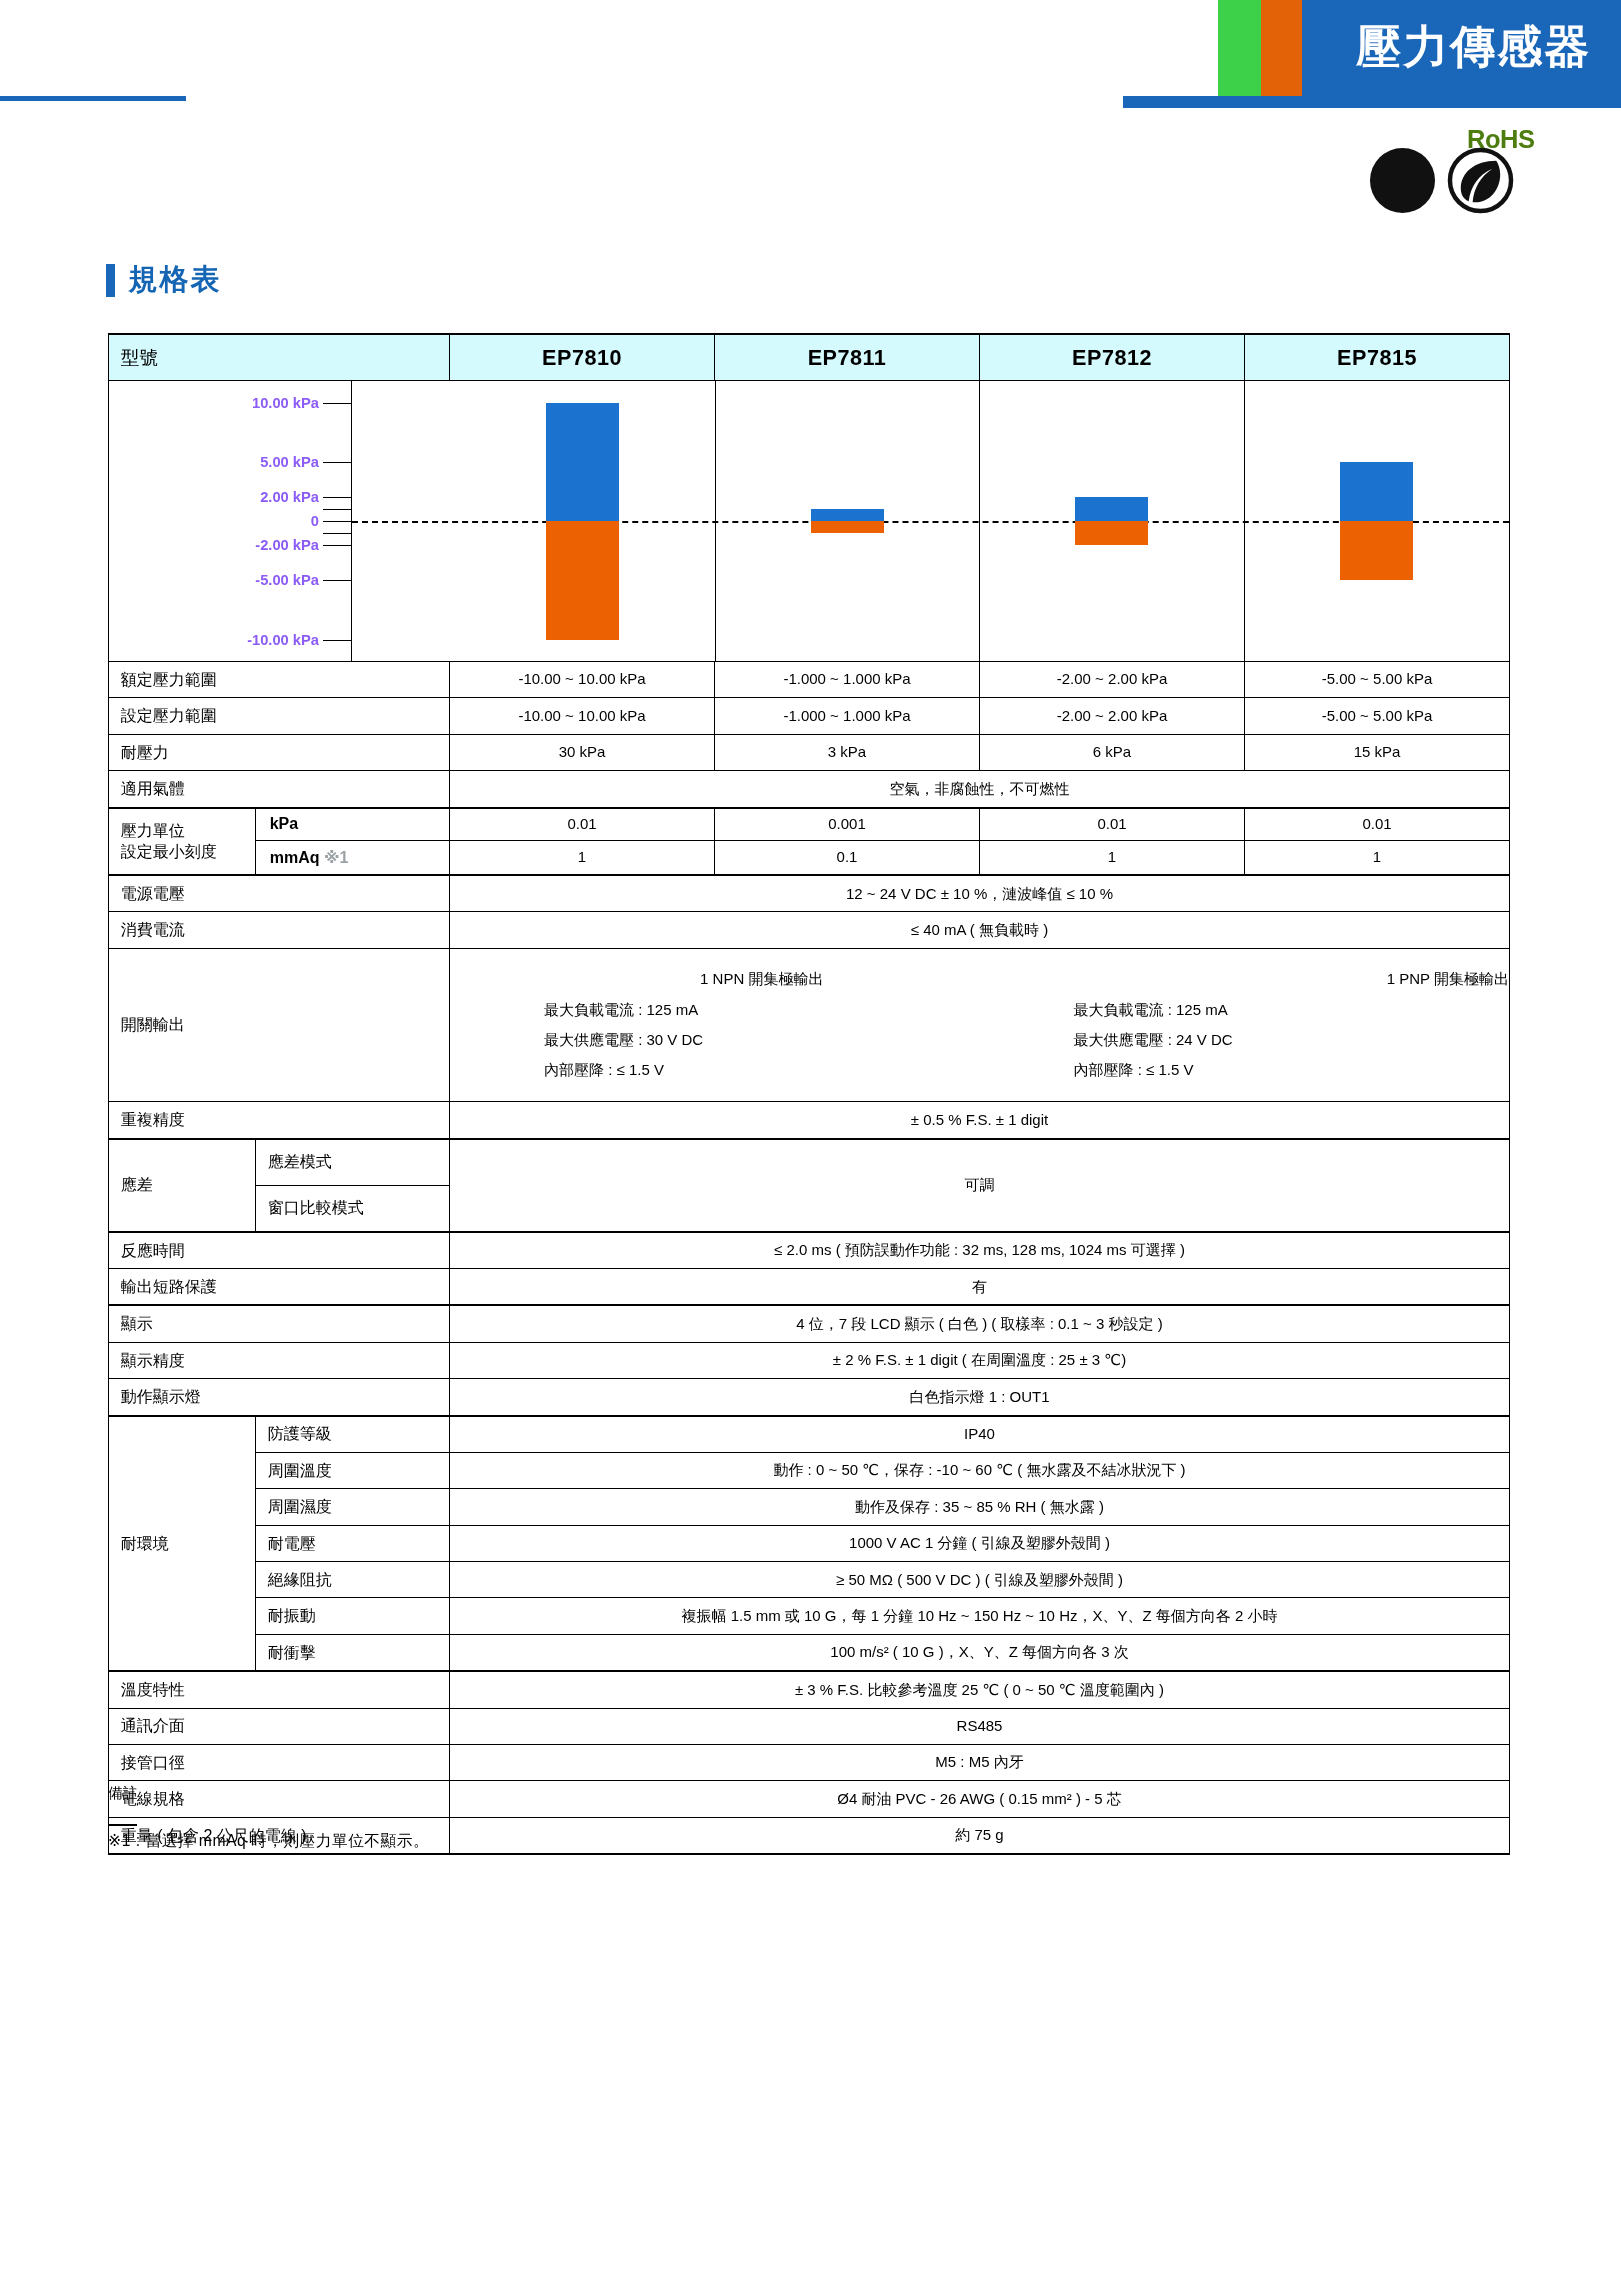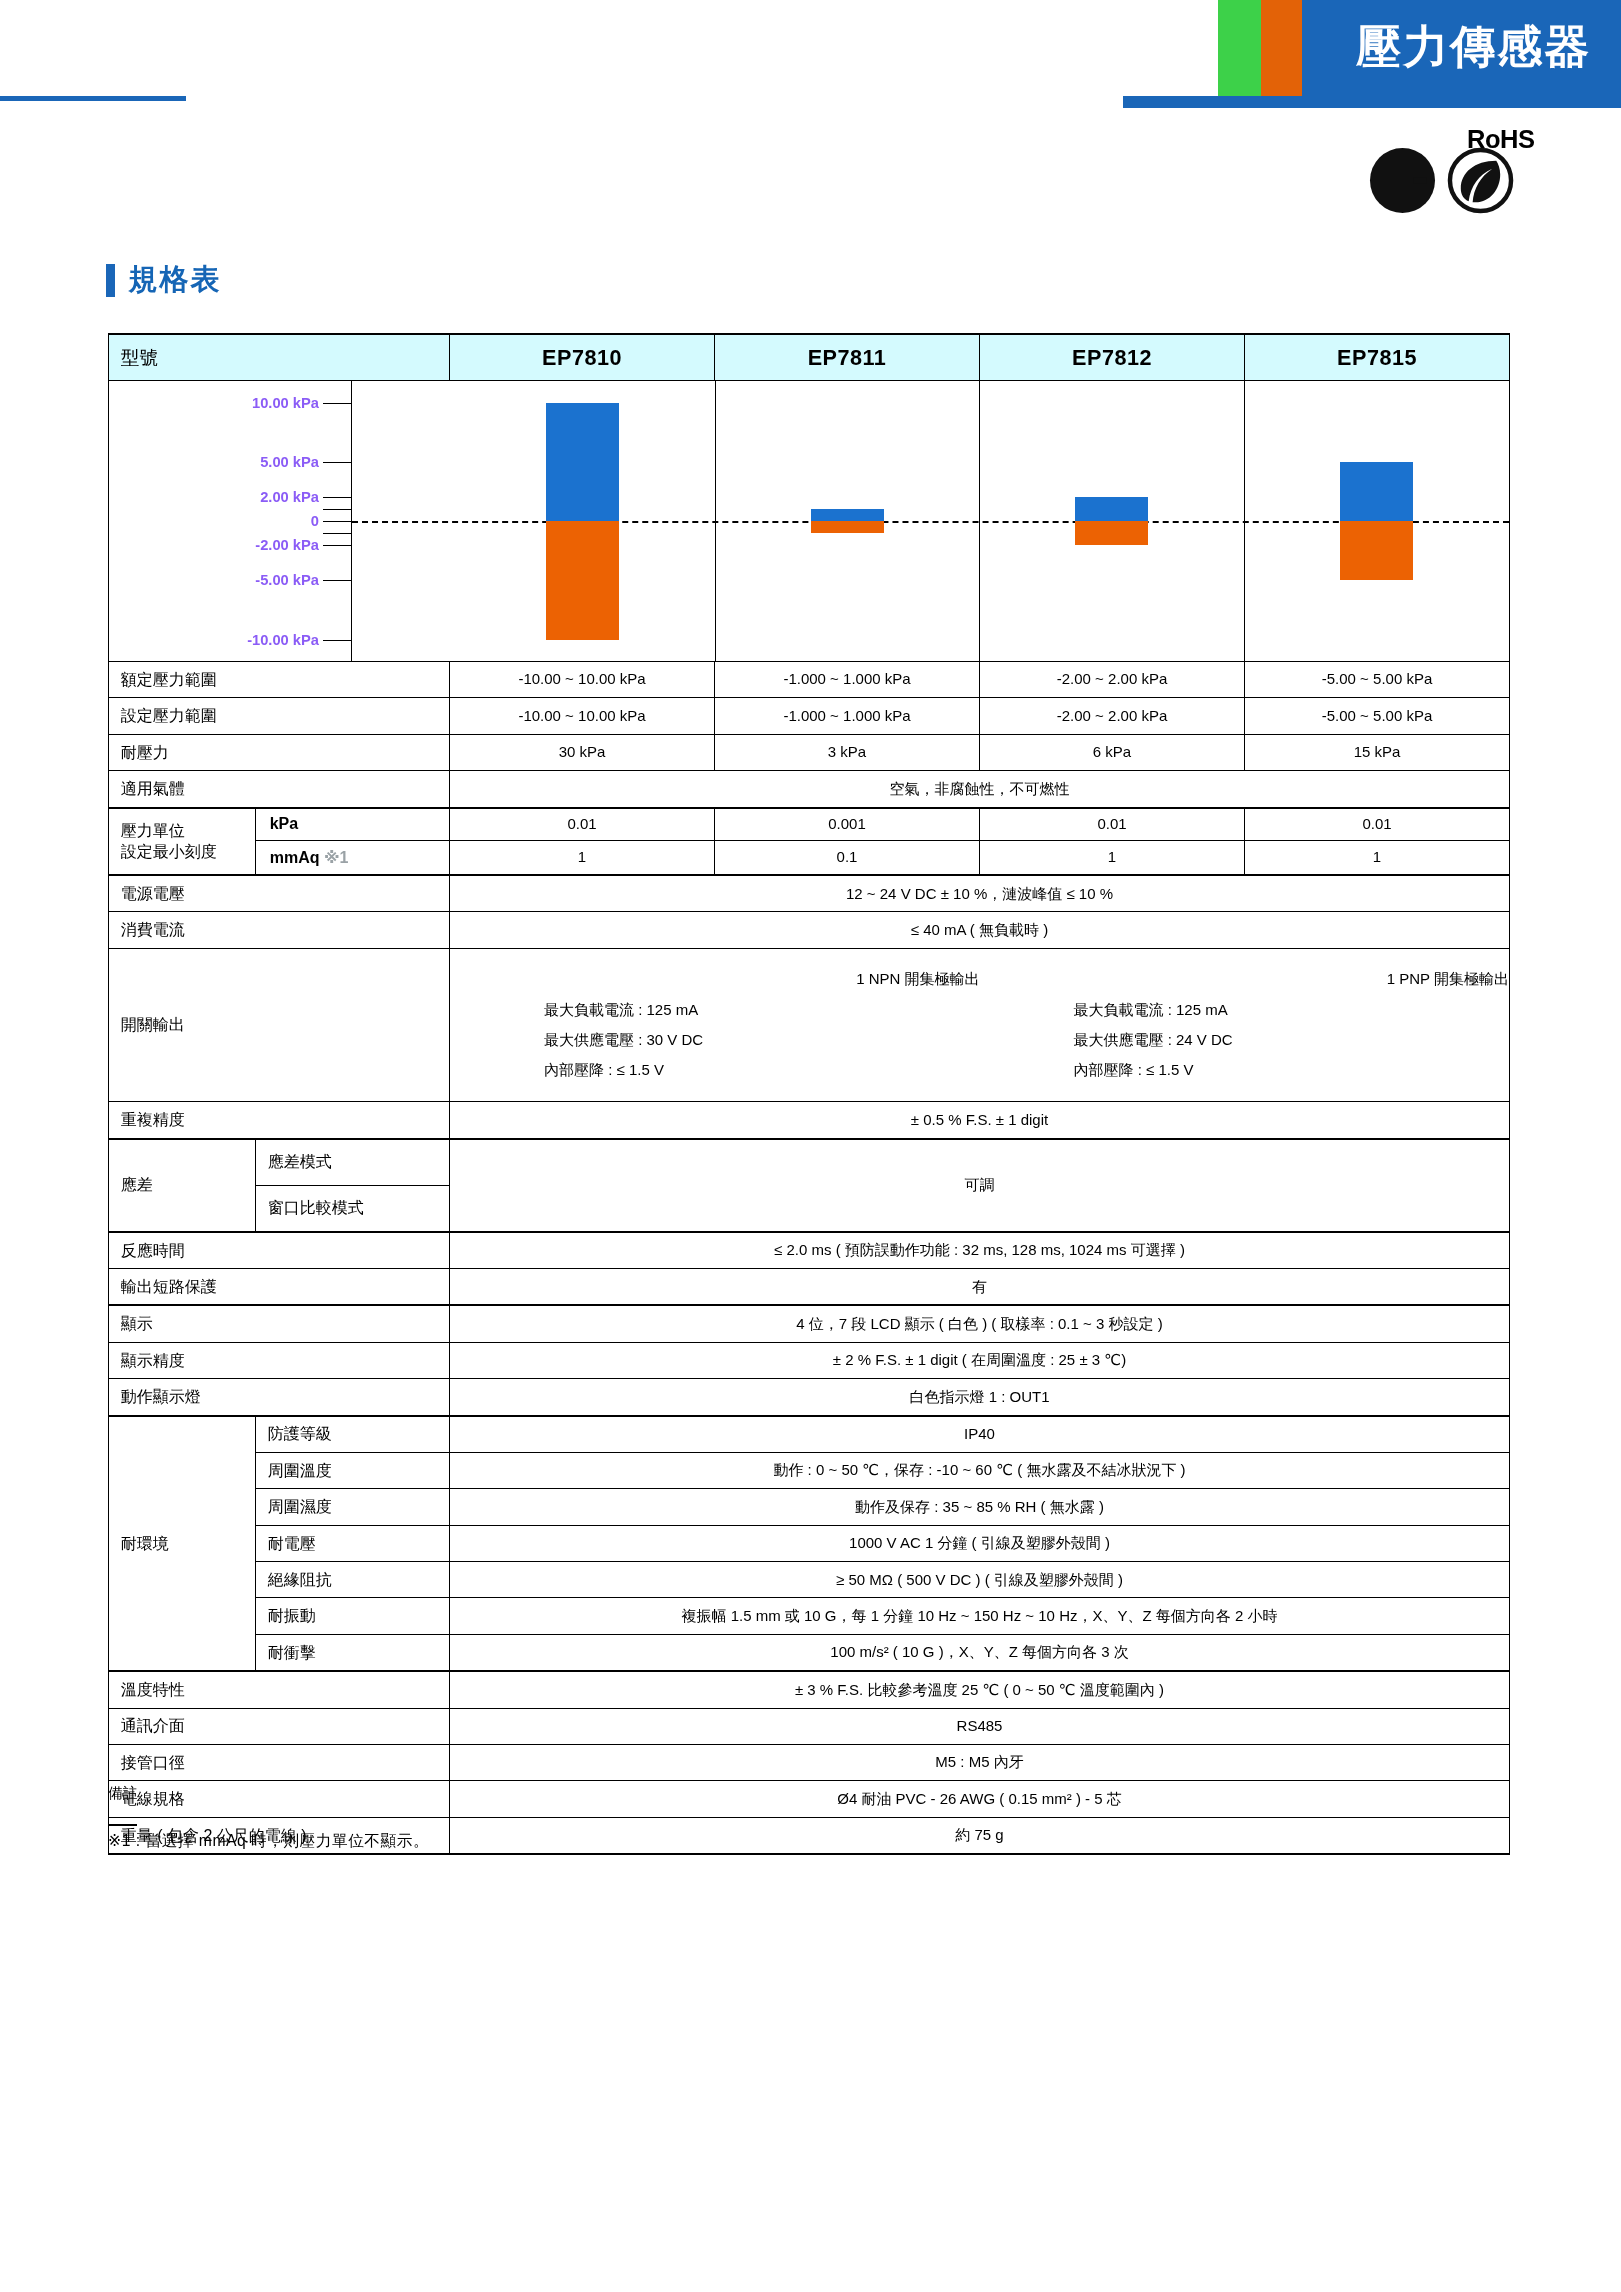--- a/index.html
+++ b/index.html
@@ -19,21 +19,21 @@
     position:absolute;left:1303px;top:13.7px;width:304px;height:67px;
     color:#ffffff;font-size:45px;font-weight:bold;letter-spacing:2px;
     display:flex;align-items:center;justify-content:flex-end;padding-right:15.7px;
     box-sizing:border-box;
   }
   .rule-left{position:absolute;left:0;top:96px;width:186px;height:4.9px;background:#1a66b8;}
   .rule-right{position:absolute;left:1123px;top:96px;width:498px;height:11.8px;background:#1a66b8;}
 
   
   .certs{position:absolute;left:1367px;top:125px;width:176px;height:88px;}
-  .rohs-word{position:absolute;left:100px;top:0;font-size:25.5px;font-weight:bold;color:#000000;letter-spacing:-0.5px;}
+  .rohs-word{position:absolute;left:100px;top:0;font-size:25.5px;font-weight:bold;color:#4d7c0f;letter-spacing:-0.5px;}
   .ce-mark{position:absolute;left:0px;top:21.6px;width:71px;height:67px;}
   .leaf-mark{position:absolute;left:78px;top:21.6px;width:71px;height:67px;}
 
   
   .sec-head{position:absolute;left:106px;top:260px;display:flex;align-items:center;gap:13.7px;}
   .sec-bar{width:8.8px;height:33px;background:#1a66b8;}
   .sec-text{font-size:29px;font-weight:bold;color:#1565b5;letter-spacing:2px;}
 
   
   .spec-wrap{position:absolute;left:108px;top:333px;width:1400px;}
@@ -246,21 +246,21 @@
     <td class="val" colspan="4">≤ 40 mA ( 無負載時 )</td>
   </tr>
 
   <tr>
     <td colspan="2">
             <div class="lbl">開關輸出</div>
           </td>
     <td colspan="4" style="padding:15.7px 0;">
       <div style="display:flex;">
         <div style="flex:1;padding-left:94px;">
-          <div class="val" style="text-align:right;padding:3.9px 0;">1 NPN 開集極輸出</div>
+          <div class="val" style="text-align:center;padding:3.9px 0;">1 NPN 開集極輸出</div>
           <div class="val" style="text-align:left;padding:3.9px 0;">最大負載電流 : 125 mA</div>
           <div class="val" style="text-align:left;padding:3.9px 0;">最大供應電壓 : 30 V DC</div>
           <div class="val" style="text-align:left;padding:3.9px 0;">內部壓降 : ≤ 1.5 V</div>
         </div>
         <div style="flex:1;padding-left:94px;">
           <div class="val" style="text-align:right;padding:3.9px 0;">1 PNP 開集極輸出</div>
           <div class="val" style="text-align:left;padding:3.9px 0;">最大負載電流 : 125 mA</div>
           <div class="val" style="text-align:left;padding:3.9px 0;">最大供應電壓 : 24 V DC</div>
           <div class="val" style="text-align:left;padding:3.9px 0;">內部壓降 : ≤ 1.5 V</div>
         </div>

